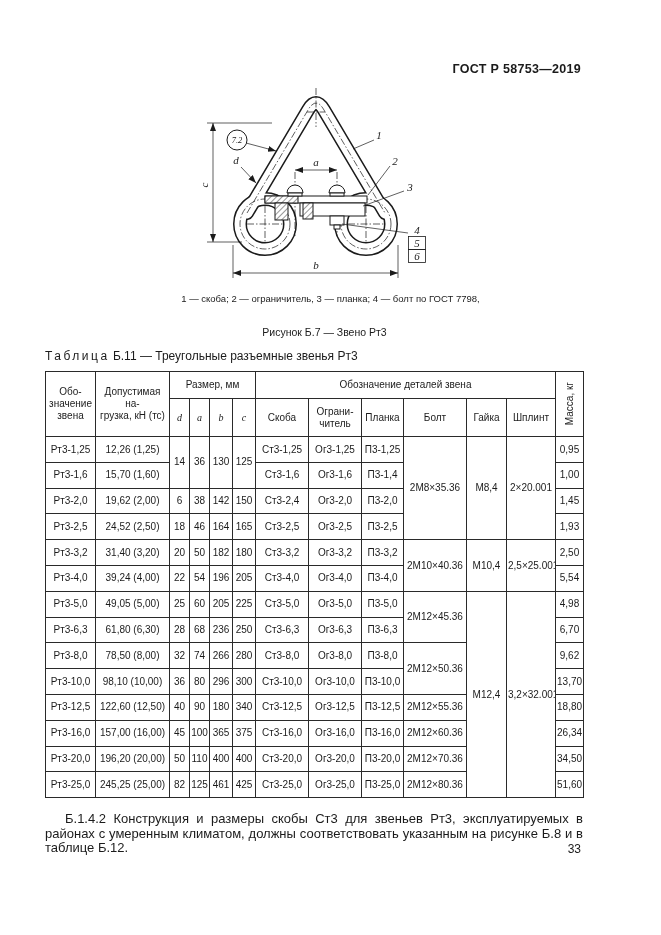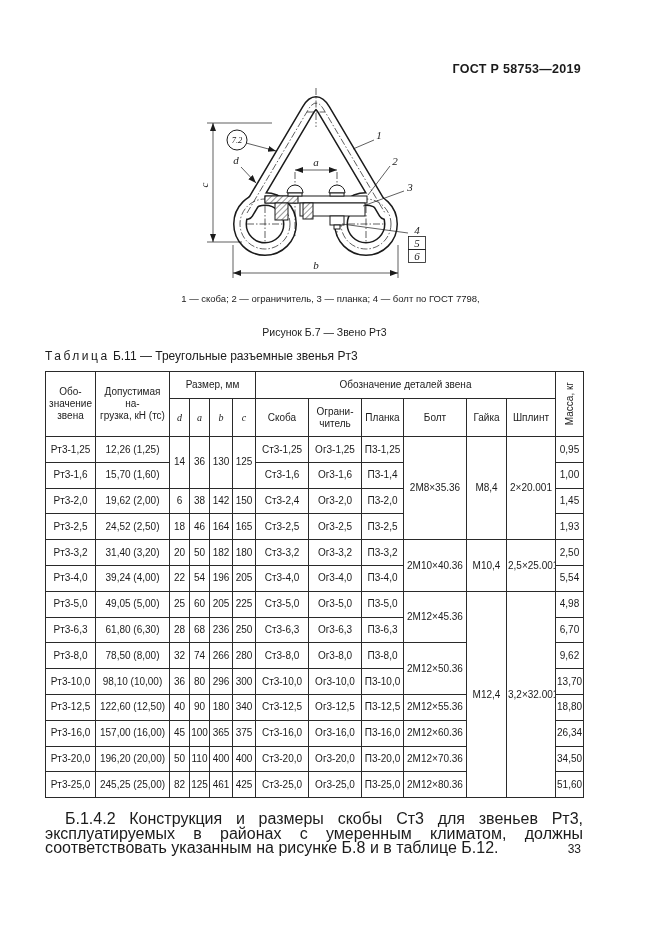--- a/index.html
+++ b/index.html
@@ -22,21 +22,21 @@
   table.gost th,table.gost td{
     border:1px solid #2a2a2a;text-align:center;vertical-align:middle;
     font-size:10px;font-weight:normal;padding:0 1px;line-height:1.18;
     white-space:pre-line;overflow:hidden;
   }
   table.gost thead tr:nth-child(1){height:27px;}
   table.gost thead tr:nth-child(2){height:38px;}
   table.gost tbody tr{height:25.8px;}
   .it{font-family:"Liberation Serif",serif;font-style:italic;}
   .vtext{writing-mode:vertical-rl;transform:rotate(180deg);margin:0 auto;font-size:10px;}
-  .footer-para{top:812px;left:45px;width:538px;font-size:16px;line-height:14.5px;text-align:justify;text-indent:20px;}
+  .footer-para{top:812px;left:45px;width:538px;font-size:13px;line-height:14.5px;text-align:justify;text-indent:20px;}
   .page-num{top:842px;right:80px;font-size:12px;}
   svg text{font-family:"Liberation Serif",serif;font-style:italic;fill:#1b1b1b;}
 </style>
 </head>
 <body>
 
 <div class="abs doc-number">ГОСТ Р 58753—2019</div>
 
 <div class="abs figure-wrap">
 <svg width="360" height="215" viewBox="0 0 360 215" xmlns="http://www.w3.org/2000/svg">

